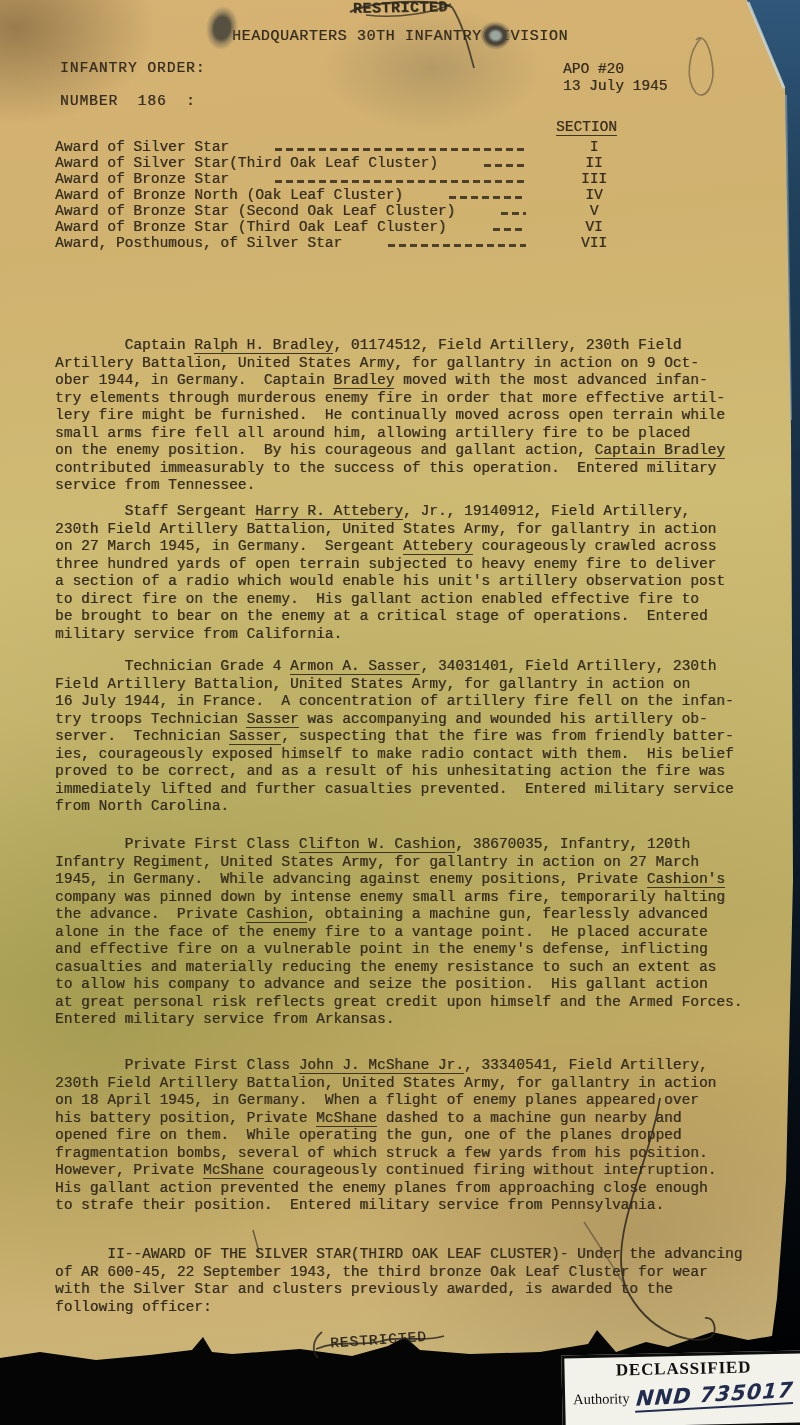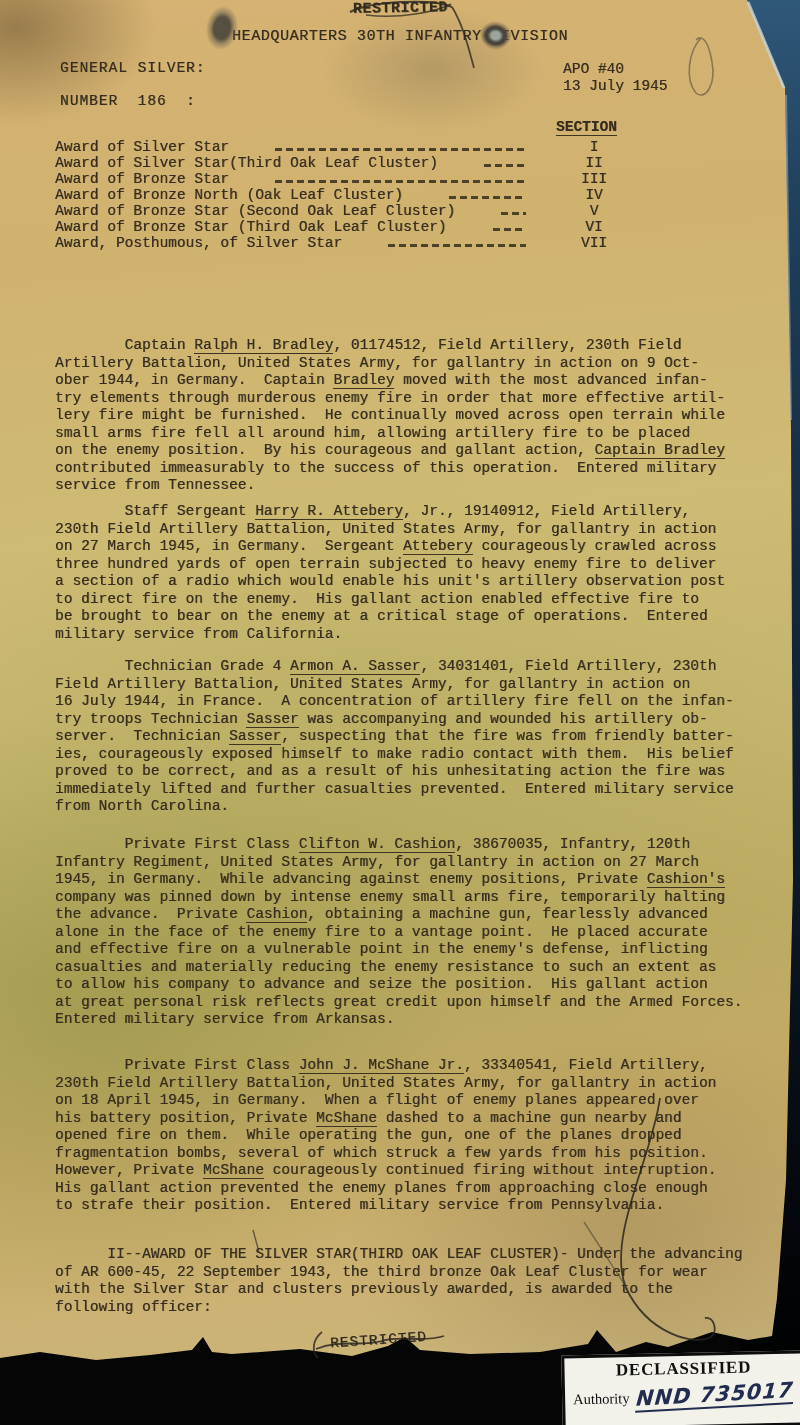--- a/index.html
+++ b/index.html
@@ -24,21 +24,21 @@
        text-shadow:0.6px 0.4px 0.4px rgba(54,45,30,.55);}
   .center{left:50%;transform:translateX(-50%);}
   .block{font-size:14.5px;line-height:17.5px;left:55px;}
   .block u, .idx u, .ink u{text-decoration:none;border-bottom:1.3px solid rgba(54,45,30,.95);}
   .stamp-top{left:353px;top:0px;font-size:15px;letter-spacing:.5px;font-weight:bold;transform:rotate(-1deg);}
   .hq{top:28px;font-size:15px;letter-spacing:.6px;}
   .go{left:60px;top:60px;font-size:14.5px;letter-spacing:1px;}
   .num{left:60px;top:93px;font-size:14.5px;letter-spacing:1px;}
   .apo{left:563px;top:61px;font-size:14.5px;}
   .date{left:563px;top:78px;font-size:14.5px;}
-  .sec-head{left:556px;top:119px;font-size:14.5px;font-weight:bold;border-bottom:1.4px solid rgba(54,45,30,.95);}
+  .sec-head{left:556px;top:119px;font-size:14.5px;font-weight:normal;border-bottom:1.4px solid rgba(54,45,30,.95);}
   .idx{position:absolute;left:55px;top:139px;width:562px;}
   .idx-row{display:flex;align-items:flex-end;height:16px;font-size:14.5px;line-height:16px;
            color:#362d1e;text-shadow:0.6px 0.4px 0.4px rgba(54,45,30,.55);gap:40px;}
   .idx-label{white-space:pre;}
   .idx-leader{flex:1;height:3px;margin:0 5px 4px 6px;
     background:repeating-linear-gradient(90deg,rgba(54,45,30,.85) 0 7px,transparent 7px 11px);}
   .idx-numeral{width:46px;text-align:center;white-space:pre;}
   .stamp-bottom{left:330px;top:1332px;font-size:14.5px;letter-spacing:1px;transform:rotate(-4deg);
     color:#2c261c;}
   .hole{position:absolute;z-index:5;}
@@ -60,23 +60,23 @@
 </style>
 </head>
 <body>
 
 <div class="scene">
   <div class="scan-strip"></div>
 
   <div class="paper">
     <div class="ink stamp-top">RESTRICTED</div>
     <div class="ink hq center">HEADQUARTERS 30TH INFANTRY DIVISION</div>
-    <div class="ink go">GENERAL SILVER:</div>
+    <div class="ink go">INFANTRY ORDER:</div>
     <div class="ink num">NUMBER  186  :</div>
-    <div class="ink apo">APO #40</div>
+    <div class="ink apo">APO #20</div>
     <div class="ink date">13 July 1945</div>
 
     <div class="ink sec-head">SECTION</div>
     <div class="idx">
         <div class="idx-row">
           <span class="idx-label">Award of Silver Star</span>
           <div class="idx-leader"></div>
           <span class="idx-numeral">I</span>
         </div>
         <div class="idx-row">

